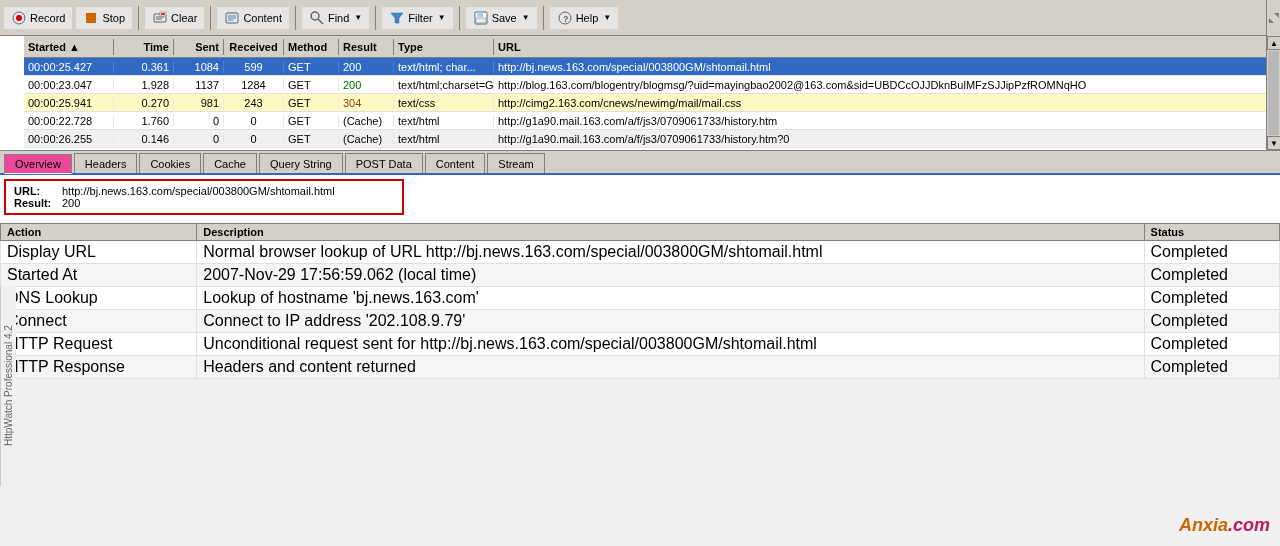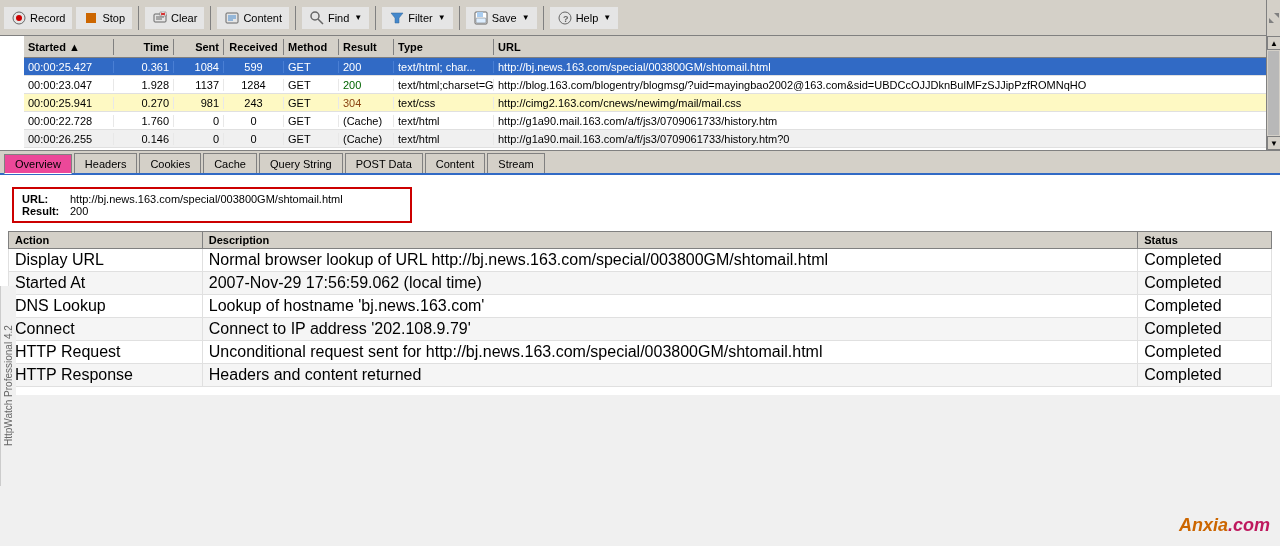--- a/index.html
+++ b/index.html
@@ -501,21 +501,21 @@
       <span>POST Data</span>
     </div>
     <div class="tab">
       <span>Content</span>
     </div>
     <div class="tab">
       <span>Stream</span>
     </div>
   </div>
 
-  <div id="overview-content" style="padding:8px; background:#fff; position:relative;">
+  <div id="overview-content" style="padding:0; background:#fff; position:relative;">
     
     <div id="url-result-box">
       <div class="url-line">
         <span class="url-label">URL:</span>
         <span>http://bj.news.163.com/special/003800GM/shtomail.html</span>
       </div>
       <div class="result-line">
         <span class="url-label">Result:</span>
         <span>200</span>
       </div>

